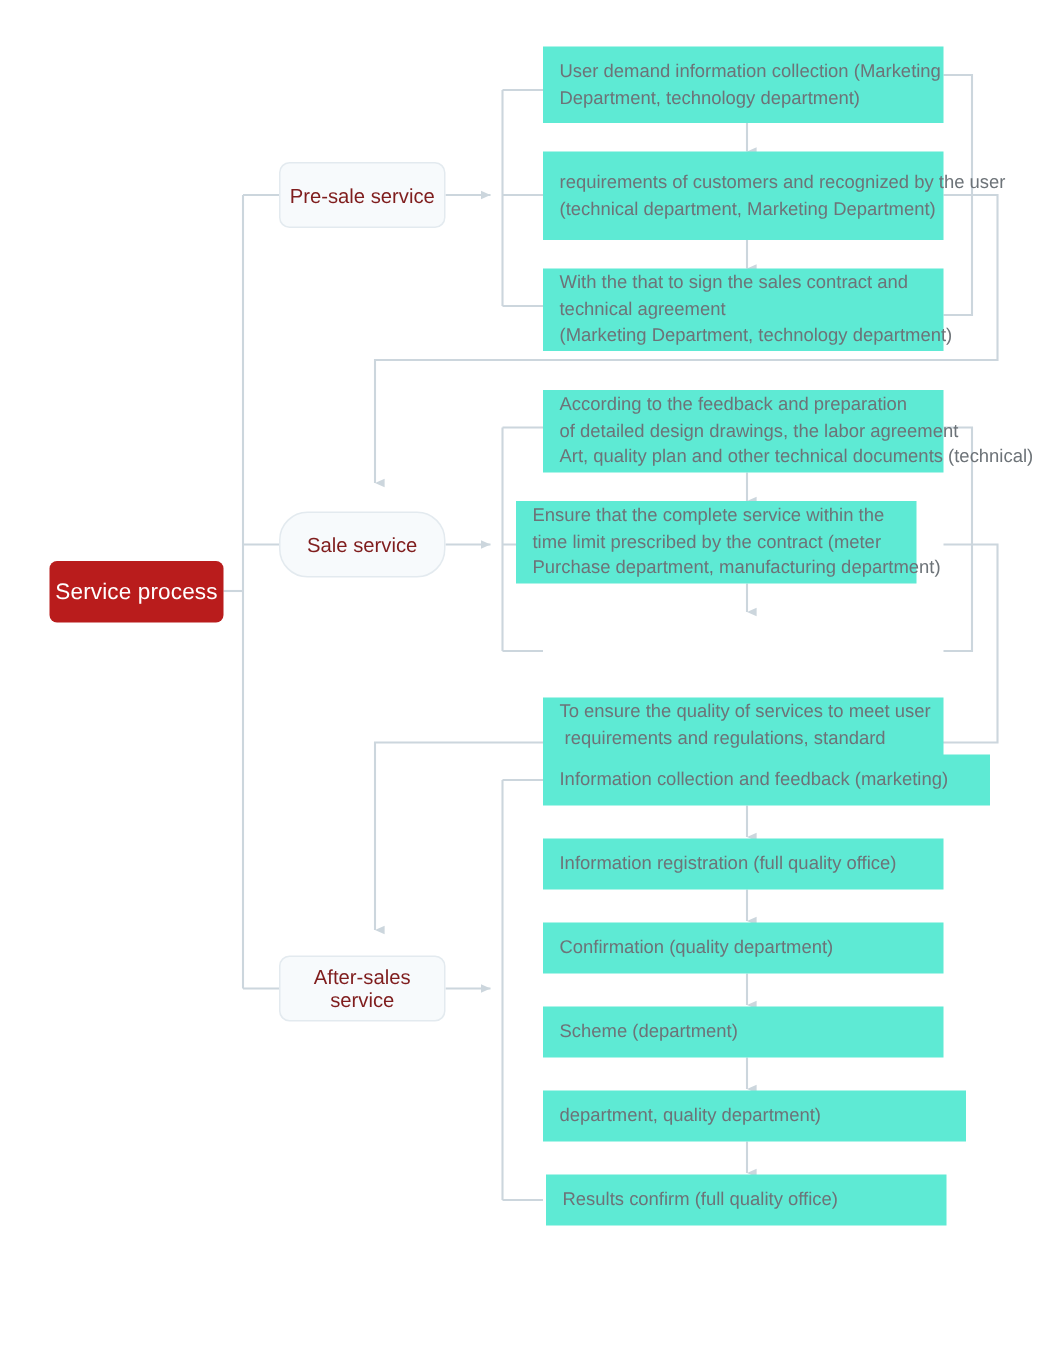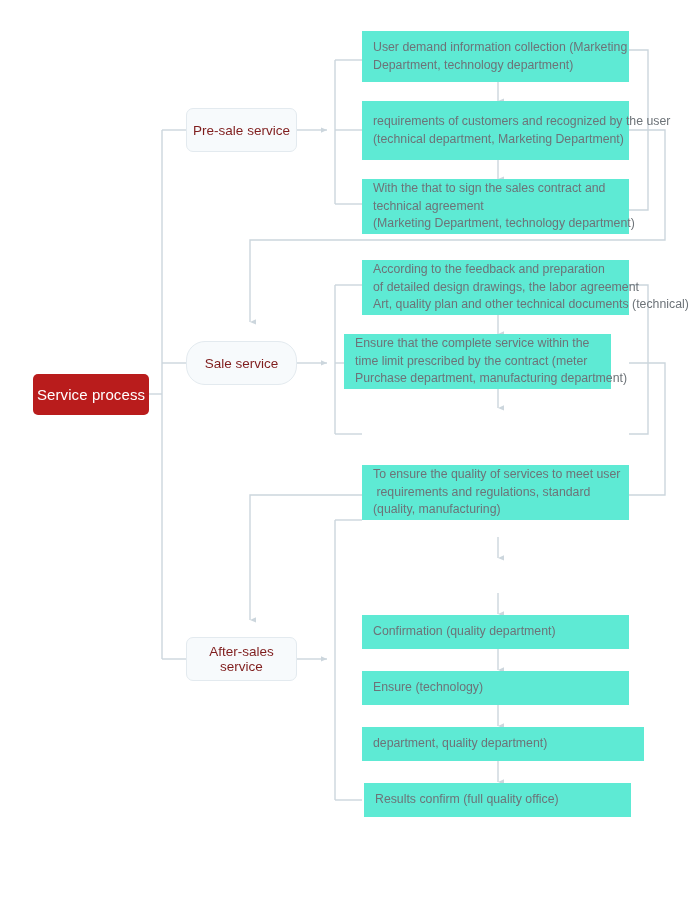--- a/index.html
+++ b/index.html
@@ -164,28 +164,34 @@
   </div>
 
   <div class="node leaf-node" style="left:362px; top:429px; width:267px; height:55px;margin-top:36px;">
     <span class="ln">To ensure the quality of services to meet user</span>
     <span class="ln"> requirements and regulations, standard</span>
     <span class="ln">(quality, manufacturing)</span>
   </div>
 
   <div class="node branch-node" style="left:186px; top:637px; width:111px; height:44px;">After-sales service</div>
 
-
+  <div class="node leaf-node" style="left:362px; top:503px; width:298px; height:34px;">
+    <span class="ln">Information collection and feedback (marketing)</span>
+  </div>
+
+  <div class="node leaf-node" style="left:362px; top:559px; width:267px; height:34px;">
+    <span class="ln">Information registration (full quality office)</span>
+  </div>
 
   <div class="node leaf-node" style="left:362px; top:615px; width:267px; height:34px;">
     <span class="ln">Confirmation (quality department)</span>
   </div>
 
   <div class="node leaf-node" style="left:362px; top:671px; width:267px; height:34px;">
-    <span class="ln">Ensure (technology)</span>
+    <span class="ln">Scheme (department)</span>
   </div>
 
   <div class="node leaf-node" style="left:362px; top:727px; width:282px; height:34px;">
     <span class="ln">department, quality department)</span>
   </div>
 
   <div class="node leaf-node" style="left:364px; top:783px; width:267px; height:34px;">
     <span class="ln">Results confirm (full quality office)</span>
   </div>
 

